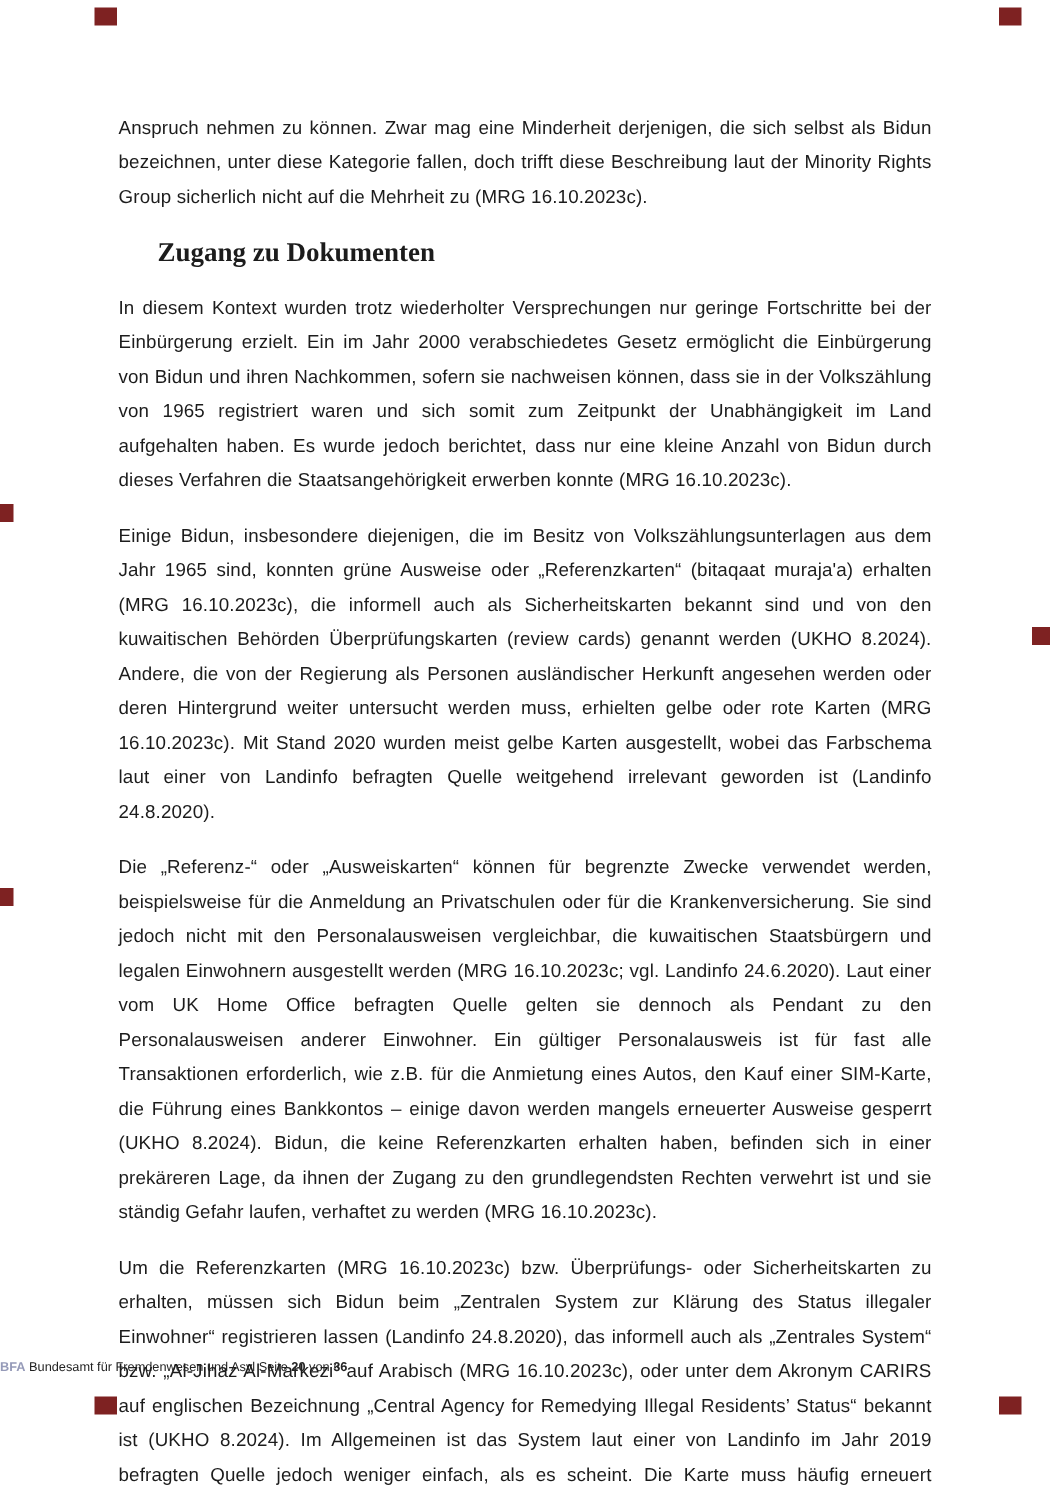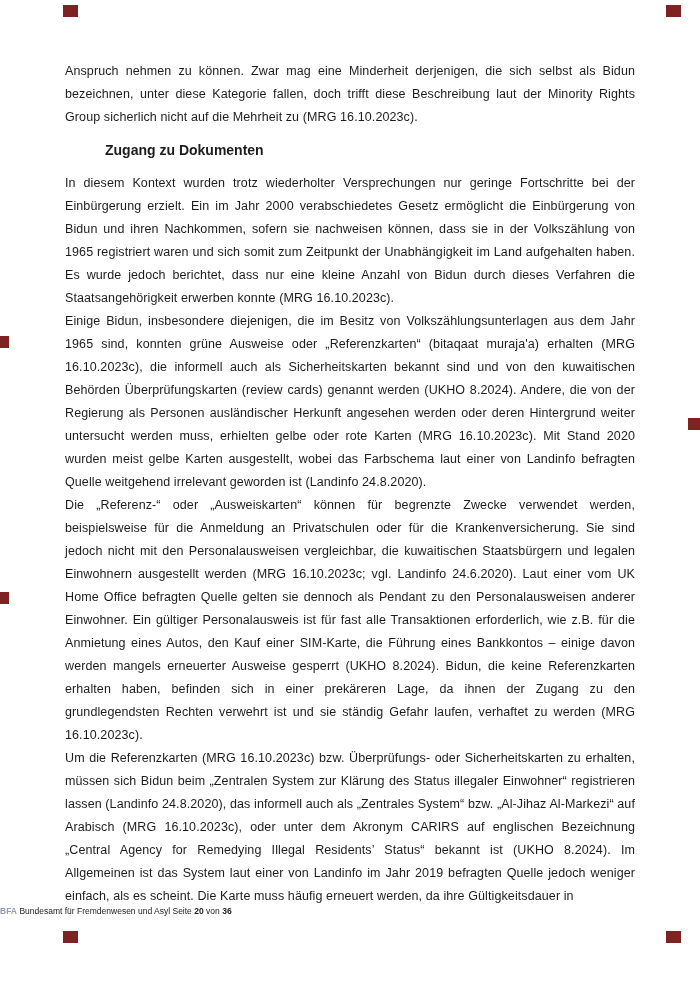--- a/index.html
+++ b/index.html
@@ -16,31 +16,32 @@
     font-family: "Liberation Sans", sans-serif;
     color: var(--text, #1c1c1c);
   }
   .text-block {
     position: absolute;
     left: 65px;
     right: 65px;
     top: 60px;
   }
   p.body {
-    margin: 0;
+    margin: 14px;
     font-size: 12.5px;
     line-height: 23px;
     text-align: justify;
     letter-spacing: 0.1px;
   }
   h2.section {
-    font-size: 14px;
+    font-size: 18px;
     font-weight: bold;
     margin: 10px 0 10px 40px;
     line-height: 23px;
+    font-family: Liberation Serif, serif;
   }
   .footer {
     position: absolute;
     left: 0;
     right: 0;
     top: 906px;
     text-align: left;
     font-size: 8.5px;
     line-height: 11px;
     color: #222222;

